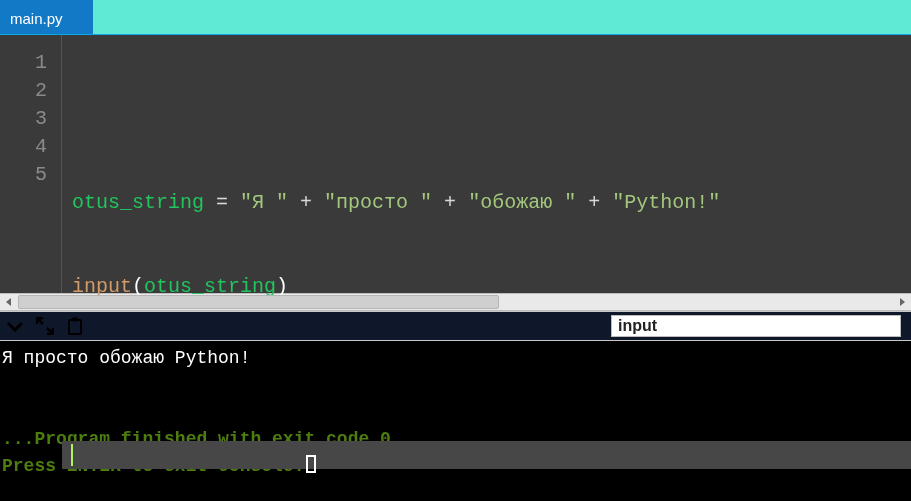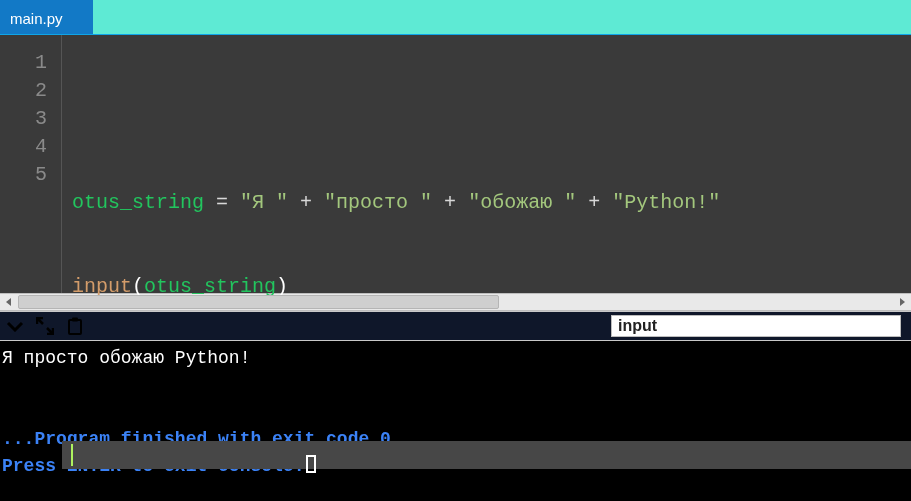--- a/index.html
+++ b/index.html
@@ -129,21 +129,21 @@
     height: calc(501px - 28px - 258px - 18px - 30px);
     background: #000;
     color: #fff;
     font-size: 18px;
     line-height: 27px;
     padding: 4px 2px 0 2px;
     white-space: pre;
     font-family: "Consolas", "Courier New", monospace;
   }
   .console .bold  { font-weight: normal; }
-  .console .green { color: #3b82f6; font-weight: bold; }
+  .console .green { color: #4d7c0f; font-weight: bold; }
   .console .cursor {
     display: inline-block;
     width: 10px; height: 18px;
     border: 2px solid #fff;
     margin-left: 2px;
     vertical-align: middle;
     position: relative; top: -2px;
   }
   svg { display: block; }
 </style>

